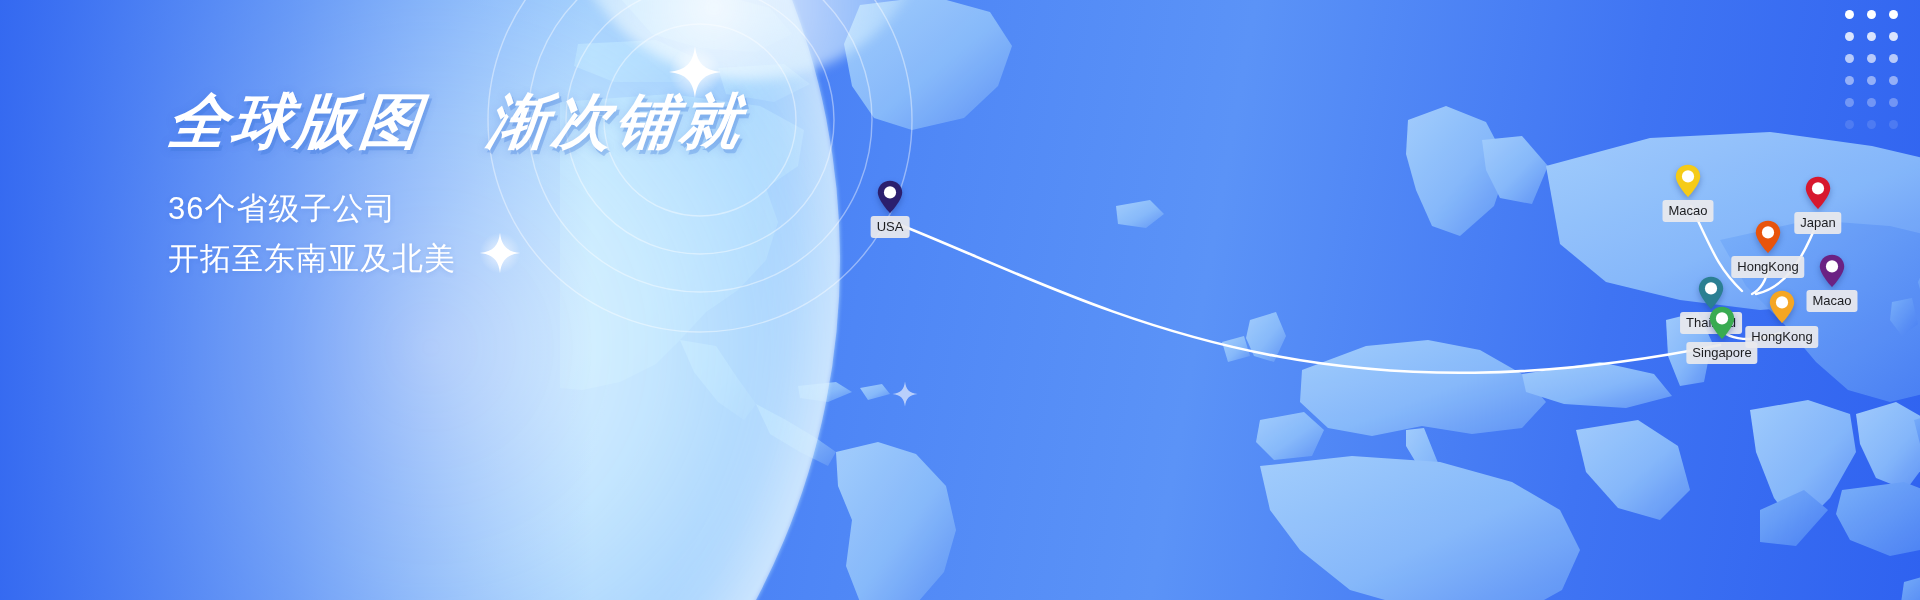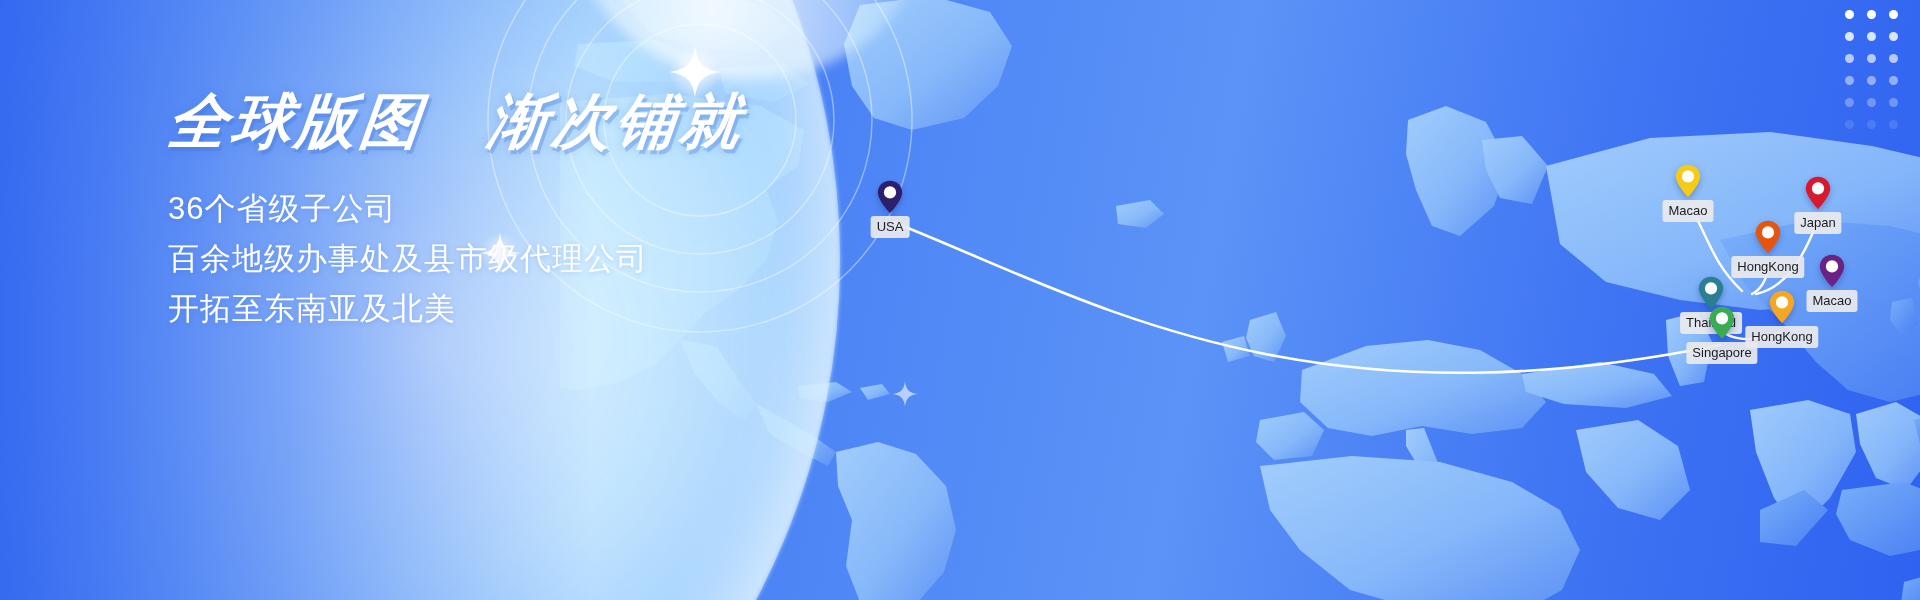--- a/index.html
+++ b/index.html
@@ -223,21 +223,20 @@
         <path d="M1769 266 C1766 282 1760 290 1752 294"></path>
         <path d="M1714 320 C1722 340 1748 344 1780 333"></path>
       </g>
     </svg>
   </div>
 
   <div class="copy">
     <h1 class="headline">全球版图　渐次铺就</h1>
     <div class="lines">
       <div class="line">36个省级子公司</div>
-      <div class="line">百余地级办事处及县市级代理公司</div>
       <div class="line">开拓至东南亚及北美</div>
     </div>
   </div>
 
   <div class="dotgrid">
       <i style="opacity: 1;"></i>
       <i style="opacity: 1;"></i>
       <i style="opacity: 1;"></i>
       <i style="opacity: 0.825;"></i>
       <i style="opacity: 0.825;"></i>

